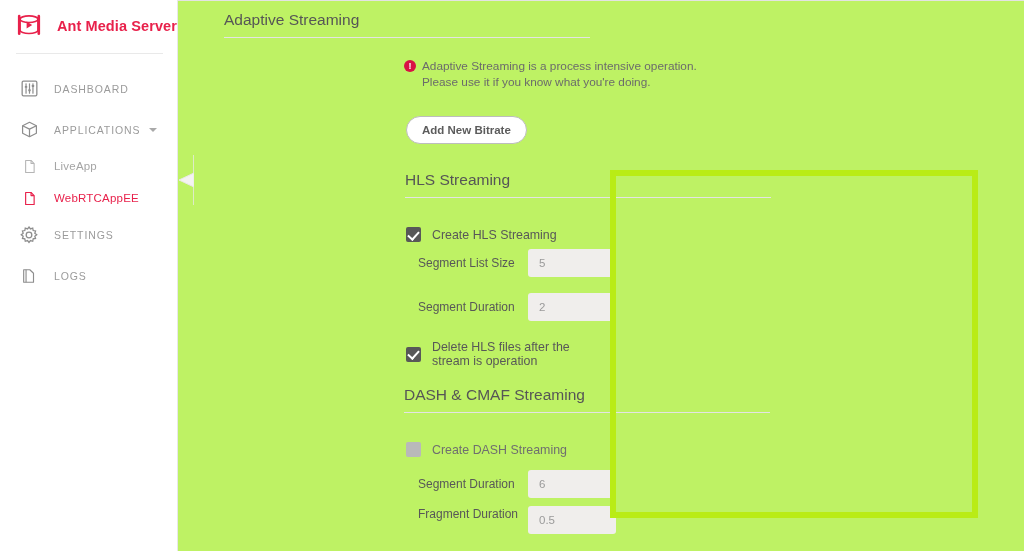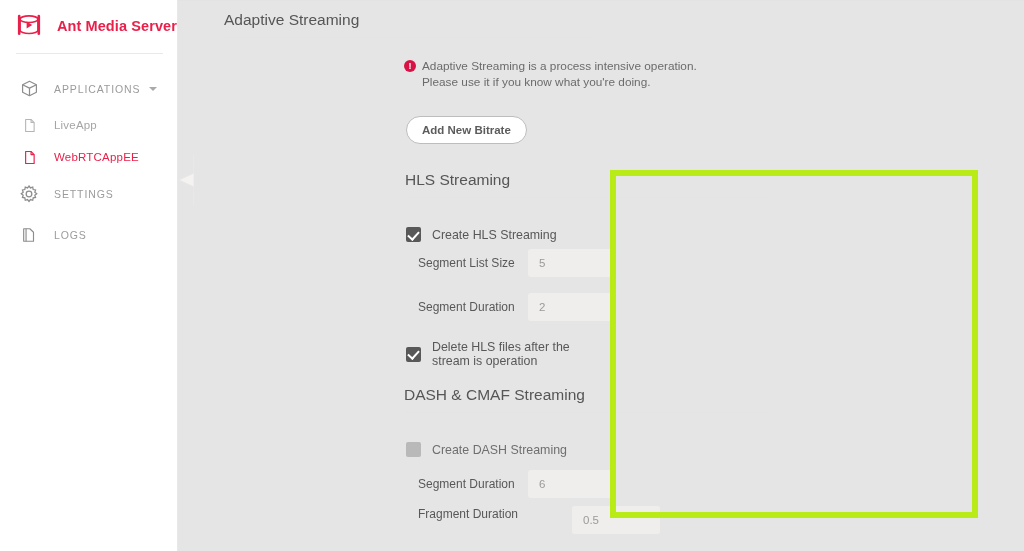--- a/index.html
+++ b/index.html
@@ -94,21 +94,21 @@
     top: 155px;
     width: 16px; height: 50px;
     z-index: 4;
     cursor: pointer;
   }
 
   
   .main {
     flex: 1;
     position: relative;
-    background: #e5e5e5;
+    background: #bef264;
     border-top: 1px solid #e3e3e3;
     display: flex;
     text-decoration: underline;
   }
   .col {
     position: relative;
   }
   .col-mid { width: 420px; flex: 0 0 420px; padding: 0 0 0 46px; }
   .col-right { flex: 1; padding: 0 0 0 14px; }
 
@@ -232,20 +232,38 @@
           </g>
           <path d="M12.6 8.6 L18.2 12.0 L12.6 15.4 Z" fill="#e8214b"></path>
         </svg>
       </span>
       <span class="brand-text">Ant Media Server</span>
     </div>
     <div class="brand-divider"></div>
 
     <nav class="nav">
 
+      <div class="nav-item">
+        <span class="nav-icon">
+          <svg viewBox="0 0 22 22" width="19" height="19">
+            <rect x="2.5" y="2.5" width="17" height="17" rx="1.5" fill="none" stroke="#8d8d8d" stroke-width="1.5"></rect>
+            <g stroke="#8d8d8d" stroke-width="1.4" stroke-linecap="round">
+              <path d="M7 5.5 V16.5"></path>
+                <path d="M11 5.5 V16.5"></path>
+                <path d="M15 5.5 V16.5"></path>
+            </g>
+            <g fill="#8d8d8d">
+              <rect x="5.6" y="8" width="2.8" height="2.2" rx=".5"></rect>
+              <rect x="9.6" y="12" width="2.8" height="2.2" rx=".5"></rect>
+              <rect x="13.6" y="7" width="2.8" height="2.2" rx=".5"></rect>
+            </g>
+          </svg>
+        </span>
+        <span class="nav-label">DASHBOARD</span>
+      </div>
 
       <div class="nav-item">
         <span class="nav-icon">
           <svg viewBox="0 0 22 22" width="19" height="19" fill="none" stroke="#8d8d8d" stroke-width="1.4" stroke-linejoin="round">
             <path d="M11 2.6 L19 6.6 V15.4 L11 19.4 L3 15.4 V6.6 Z"></path>
             <path d="M3 6.6 L11 10.6 L19 6.6"></path>
             <path d="M11 10.6 V19.4"></path>
           </svg>
         </span>
         <span class="nav-label">APPLICATIONS</span>
@@ -343,21 +361,21 @@
       <div class="cb-row abs" style="left:228px; top:441px;">
         <span class="cb"></span>
         <span class="cb-label muted">Create DASH Streaming</span>
       </div>
 
       <div class="field-row abs" style="left:240px; top:469px;">
         <span class="field-label">Segment Duration</span>
         <input class="inp" type="text" value="6" style="">
       </div>
 
-      <div class="field-row abs" style="left:240px; top:505px; align-items:flex-start;gap:44px;">
+      <div class="field-row abs" style="left:240px; top:505px; align-items:flex-start;">
         <span class="field-label" style="padding-top:1px; width:110px;">Fragment Duration</span>
         <input class="inp" type="text" value="0.5" style="">
       </div>
 
     </div>
 
     <div class="col col-right">
 
       
 

